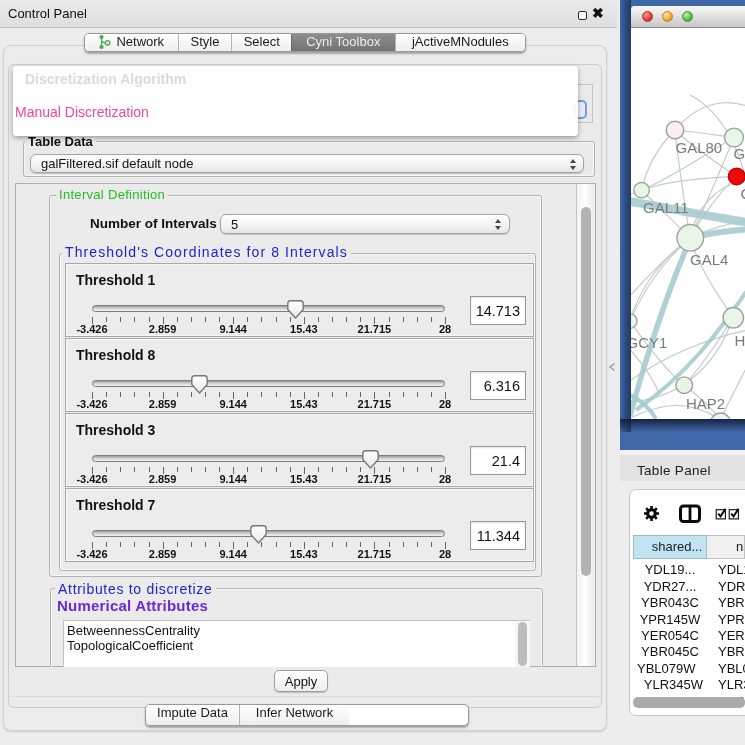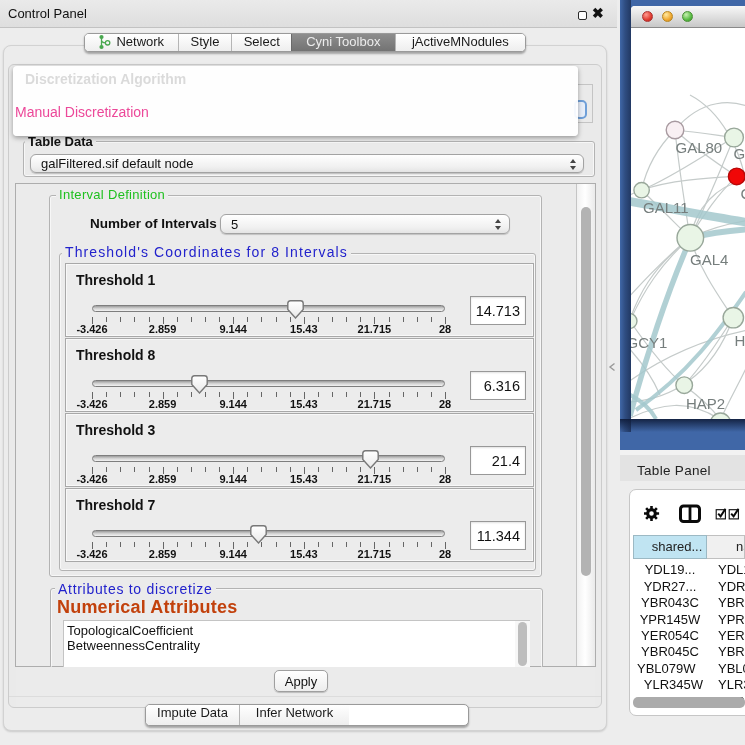--- a/index.html
+++ b/index.html
@@ -326,24 +326,24 @@
           </defs>
           <path d="M3.5 .8 L13.5 .8 Q16.2 .8 16.2 3.5 L16.2 9.5 L8.5 18 L.8 9.5 L.8 3.5 Q.8 .8 3.5 .8 Z" fill="url(#tg3)" stroke="#777" stroke-width="1.4"></path>
         </svg>
       </div>
       <div class="vfield">11.344</div>
     </div>
   </div>
 
 <div class="abs" style="left:50px; top:588px; width:493px; height:85px; border:1px solid #b3b3b3; border-radius:3px; box-shadow:inset 0 0 0 1px rgba(255,255,255,.6);"></div>
 <div class="gtitle" style="left:55px; top:581px; color:#2222cc; background:#ebebeb; font-size:14px; letter-spacing:.7px;">Attributes to discretize</div>
-<div class="abs" style="left:57px; top:597px; font-size:18px; font-weight:bold; color:#c2410c; letter-spacing:.2px;">Numerical Attributes</div>
+<div class="abs" style="left:57px; top:597px; font-size:15px; font-weight:bold; color:#6d28d9; letter-spacing:.2px;">Numerical Attributes</div>
 <div class="abs" id="attrlist">
+    <div>BetweennessCentrality</div>
     <div>TopologicalCoefficient</div>
-    <div>BetweennessCentrality</div>
   </div>
 <div class="abs" id="listtrack"></div>
 <div class="abs" id="listthumb"></div>
 
 <div class="abs" style="left:16px; top:667px; width:579px; height:40px; background:#ebebeb;"></div>
 <div class="abs" style="left:9px; top:696px; width:592px; height:1px; background:#dcdcdc;"></div>
 
 <div class="abs" id="applybtn">Apply</div>
 
 <div class="abs seg" id="botseg">

